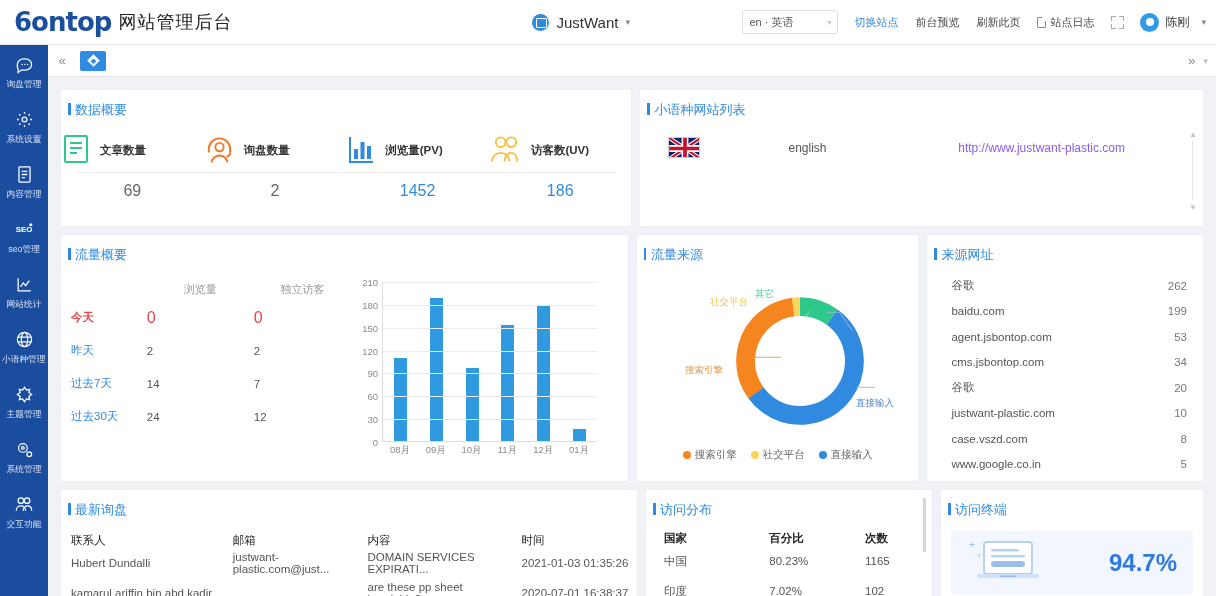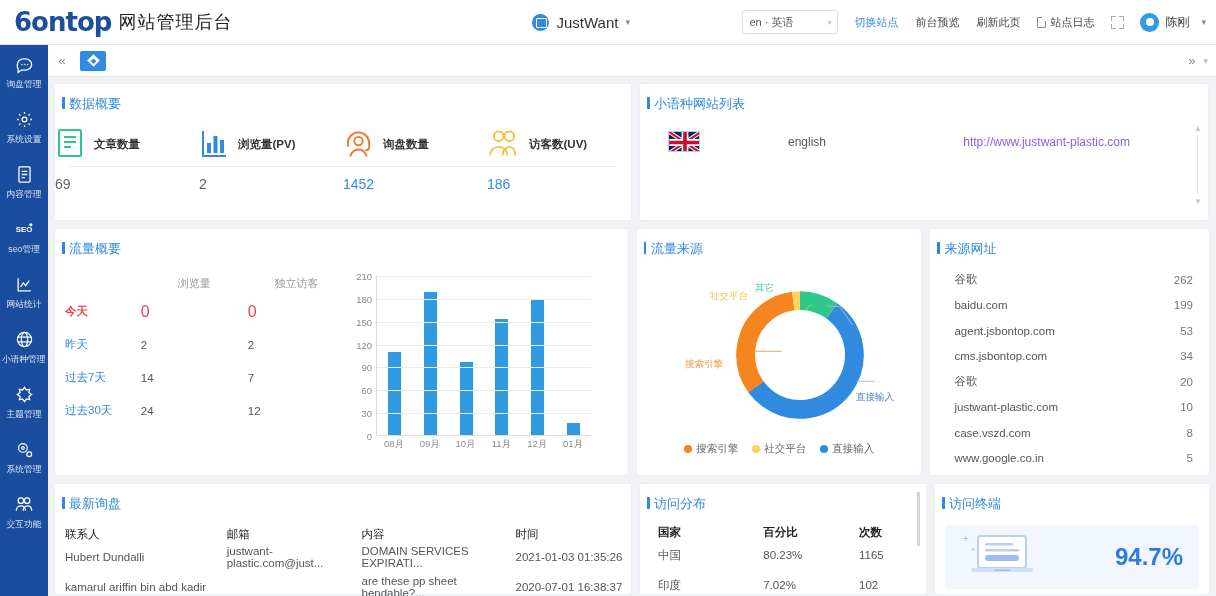--- a/index.html
+++ b/index.html
@@ -93,37 +93,37 @@
     width:26px;height:20px;background:#2f8ae0;border-radius:2px;margin-left:4px;
     display:flex;align-items:center;justify-content:center;cursor:pointer;
   }
   .tab-home .dia { width:9px;height:9px;background:#fff;transform:rotate(45deg);position:relative;}
   .tab-home .dia:after{content:"";position:absolute;left:2.5px;top:2.5px;width:4px;height:4px;background:#2f8ae0;}
   .tab-spacer{flex:1;}
   .tab-right { color:#888; font-size:13px; padding-right:8px; cursor:pointer;}
   .tab-right2 { color:#bbb; font-size:9px; padding-right:8px; cursor:pointer;}
 
   
-  .content { position:absolute; top:77px; left:48px; width:1168px; height:519px; padding:6px; }
+  .content { position:absolute; top:77px; left:48px; width:1168px; height:519px; padding:12px; }
   .row { display:flex; gap:7px; margin-bottom:7px; }
   .card { background:#fff; border:1px solid #ebeef3; border-radius:2px; position:relative; }
   .card-title {
     font-size:13px; color:#2f8ae0; padding:11px 0 0 14px; position:relative; font-weight:400;
   }
   .card-title:before {
     content:""; position:absolute; left:7px; top:13px; width:2.5px; height:12px; background:#2f8ae0;
   }
 
   
   .stat-row { display:flex; padding:14px 0 4px; }
   .stat { flex:1; display:flex; align-items:center; gap:9px; }
   .stat-label { font-size:11.5px; color:#333; font-weight:bold; }
   .stat-sep { height:1px; background:#eee; margin:0 14px; }
   .stat-vals { display:flex; padding:9px 0 0; }
-  .stat-val { flex:1; font-size:14px; color:#666; }
+  .stat-val { flex:1; text-align:center; font-size:16px; color:#666; }
   .stat-val.blue { color:#2f8ae0; }
 
   
   .lang-row { display:flex; align-items:center; padding:18px 18px 0 28px; }
   .flag { width:32px; height:21px; position:relative; overflow:hidden; background:#0b2c70; border:1px solid #ccc;}
   .lang-name { font-size:12px; color:#555; margin-left:88px; }
   .lang-url { font-size:12px; color:#8b5cf6; margin-left:auto; margin-right:60px; }
   .vscroll {
     position:absolute; right:6px; top:42px; width:8px; height:78px;
   }
@@ -346,41 +346,41 @@
             <svg width="30" height="32" viewBox="0 0 30 32" fill="none" stroke="#2ec88b" stroke-width="2">
               <rect x="4" y="3" width="22" height="26" rx="1"></rect>
               <path d="M9 10h12M9 15h12M9 20h7"></path>
             </svg>
           </span>
           <span class="stat-label">文章数量</span>
         </div>
 
         <div class="stat">
           <span>
-            <svg width="30" height="32" viewBox="0 0 30 32" fill="none" stroke="#2f8ae0" stroke-width="2">
-              <path d="M4 4v25h23"></path>
-              <rect x="8" y="16" width="4" height="10" fill="#2f8ae0" stroke="none"></rect>
-              <rect x="14.5" y="9" width="4" height="17" fill="#2f8ae0" stroke="none"></rect>
-              <rect x="21" y="13" width="4" height="13" fill="#2f8ae0" stroke="none"></rect>
-            </svg>
-          </span>
-          <span class="stat-label">浏览量(PV)</span>
-        </div>
-
-        <div class="stat">
-          <span>
             <svg width="31" height="32" viewBox="0 0 32 32" fill="none" stroke="#f0792a" stroke-width="2">
               <path d="M5 16a11 11 0 0 1 22 0"></path>
               <path d="M5 16v3.5M27 16v3.5"></path>
               <circle cx="16" cy="14" r="4.3"></circle>
               <path d="M7.5 30c1.4-4.4 4.6-7.2 8.5-7.2s7.1 2.8 8.5 7.2"></path>
               <path d="M27 19.5c0 2.6-1.6 4-4 4"></path>
             </svg>
           </span>
           <span class="stat-label">询盘数量</span>
+        </div>
+
+        <div class="stat">
+          <span>
+            <svg width="30" height="32" viewBox="0 0 30 32" fill="none" stroke="#2f8ae0" stroke-width="2">
+              <path d="M4 4v25h23"></path>
+              <rect x="8" y="16" width="4" height="10" fill="#2f8ae0" stroke="none"></rect>
+              <rect x="14.5" y="9" width="4" height="17" fill="#2f8ae0" stroke="none"></rect>
+              <rect x="21" y="13" width="4" height="13" fill="#2f8ae0" stroke="none"></rect>
+            </svg>
+          </span>
+          <span class="stat-label">浏览量(PV)</span>
         </div>
 
         <div class="stat">
           <span>
             <svg width="33" height="32" viewBox="0 0 34 32" fill="none" stroke="#f5c23e" stroke-width="2">
               <circle cx="12" cy="9" r="5"></circle>
               <circle cx="23" cy="9" r="5"></circle>
               <path d="M3 29c0-5.2 4-9 9-9s9 3.8 9 9"></path>
               <path d="M16 29c0-5.2 3.4-9 7-9s6 3.8 6 9"></path>
             </svg>

